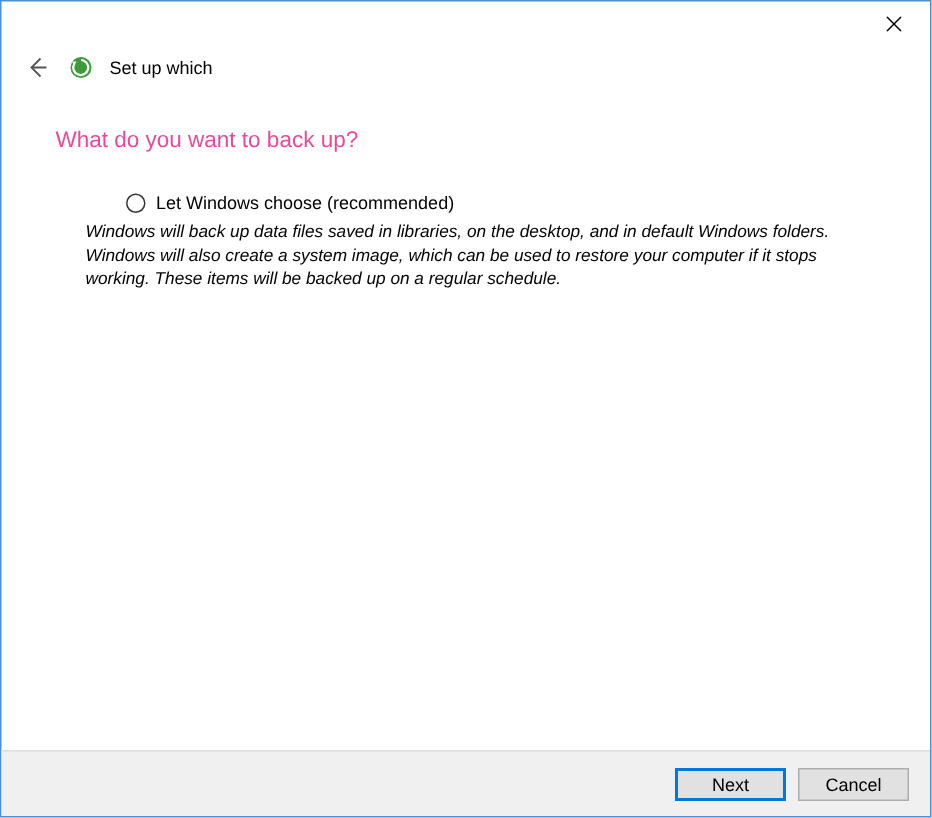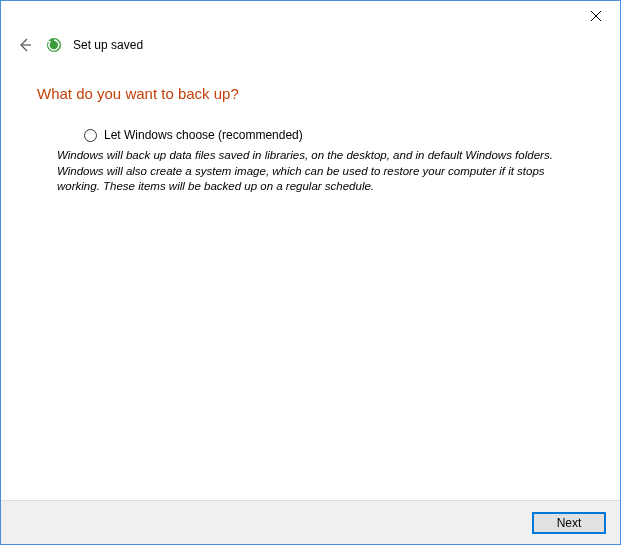--- a/index.html
+++ b/index.html
@@ -65,21 +65,21 @@
       height: 18px;
     }
     .window-title {
       font-size: 12px;
       color: #000;
     }
     .content {
       padding: 30px 30px 0 36px;
     }
     .question {
-      color: #c2410c;
+      color: #ec4899;
       font-size: 15px;
       font-weight: 400;
       margin-bottom: 26px;
     }
     .option-group {
       margin-bottom: 40px;
     }
     .radio-row {
       display: flex;
       align-items: center;
@@ -165,31 +165,32 @@
       <line x1="4" y1="8" x2="14" y2="8" stroke="#555" stroke-width="1.2"></line>
     </svg>
   </div>
   <div class="setup-icon">
     <svg viewBox="0 0 18 18">
       <circle cx="9" cy="9" r="7" fill="#3a9c3a"></circle>
       <path d="M9 4 A5 5 0 1 1 4.5 6.5" stroke="#fff" stroke-width="1.5" fill="none"></path>
       <polygon points="3,5 6,5 4.5,8" fill="#fff"></polygon>
     </svg>
   </div>
-  <span class="window-title">Set up saved</span>
+  <span class="window-title">Set up which</span>
 </div>
 
 <div class="content">
   <h1 class="question">What do you want to back up?</h1>
 
   <div class="option-group">
     <div class="radio-row">
       <div class="radio"></div>
       <span class="option-label">Let Windows choose (recommended)</span>
     </div>
     <div class="option-desc">Windows will back up data files saved in libraries, on the desktop, and in default Windows folders. Windows will also create a system image, which can be used to restore your computer if it stops working. These items will be backed up on a regular schedule.</div>
   </div>
 
 </div>
 
 <div class="footer">
   <button class="btn primary">Next</button>
+  <button class="btn">Cancel</button>
 </div>
 
 </body></html>

